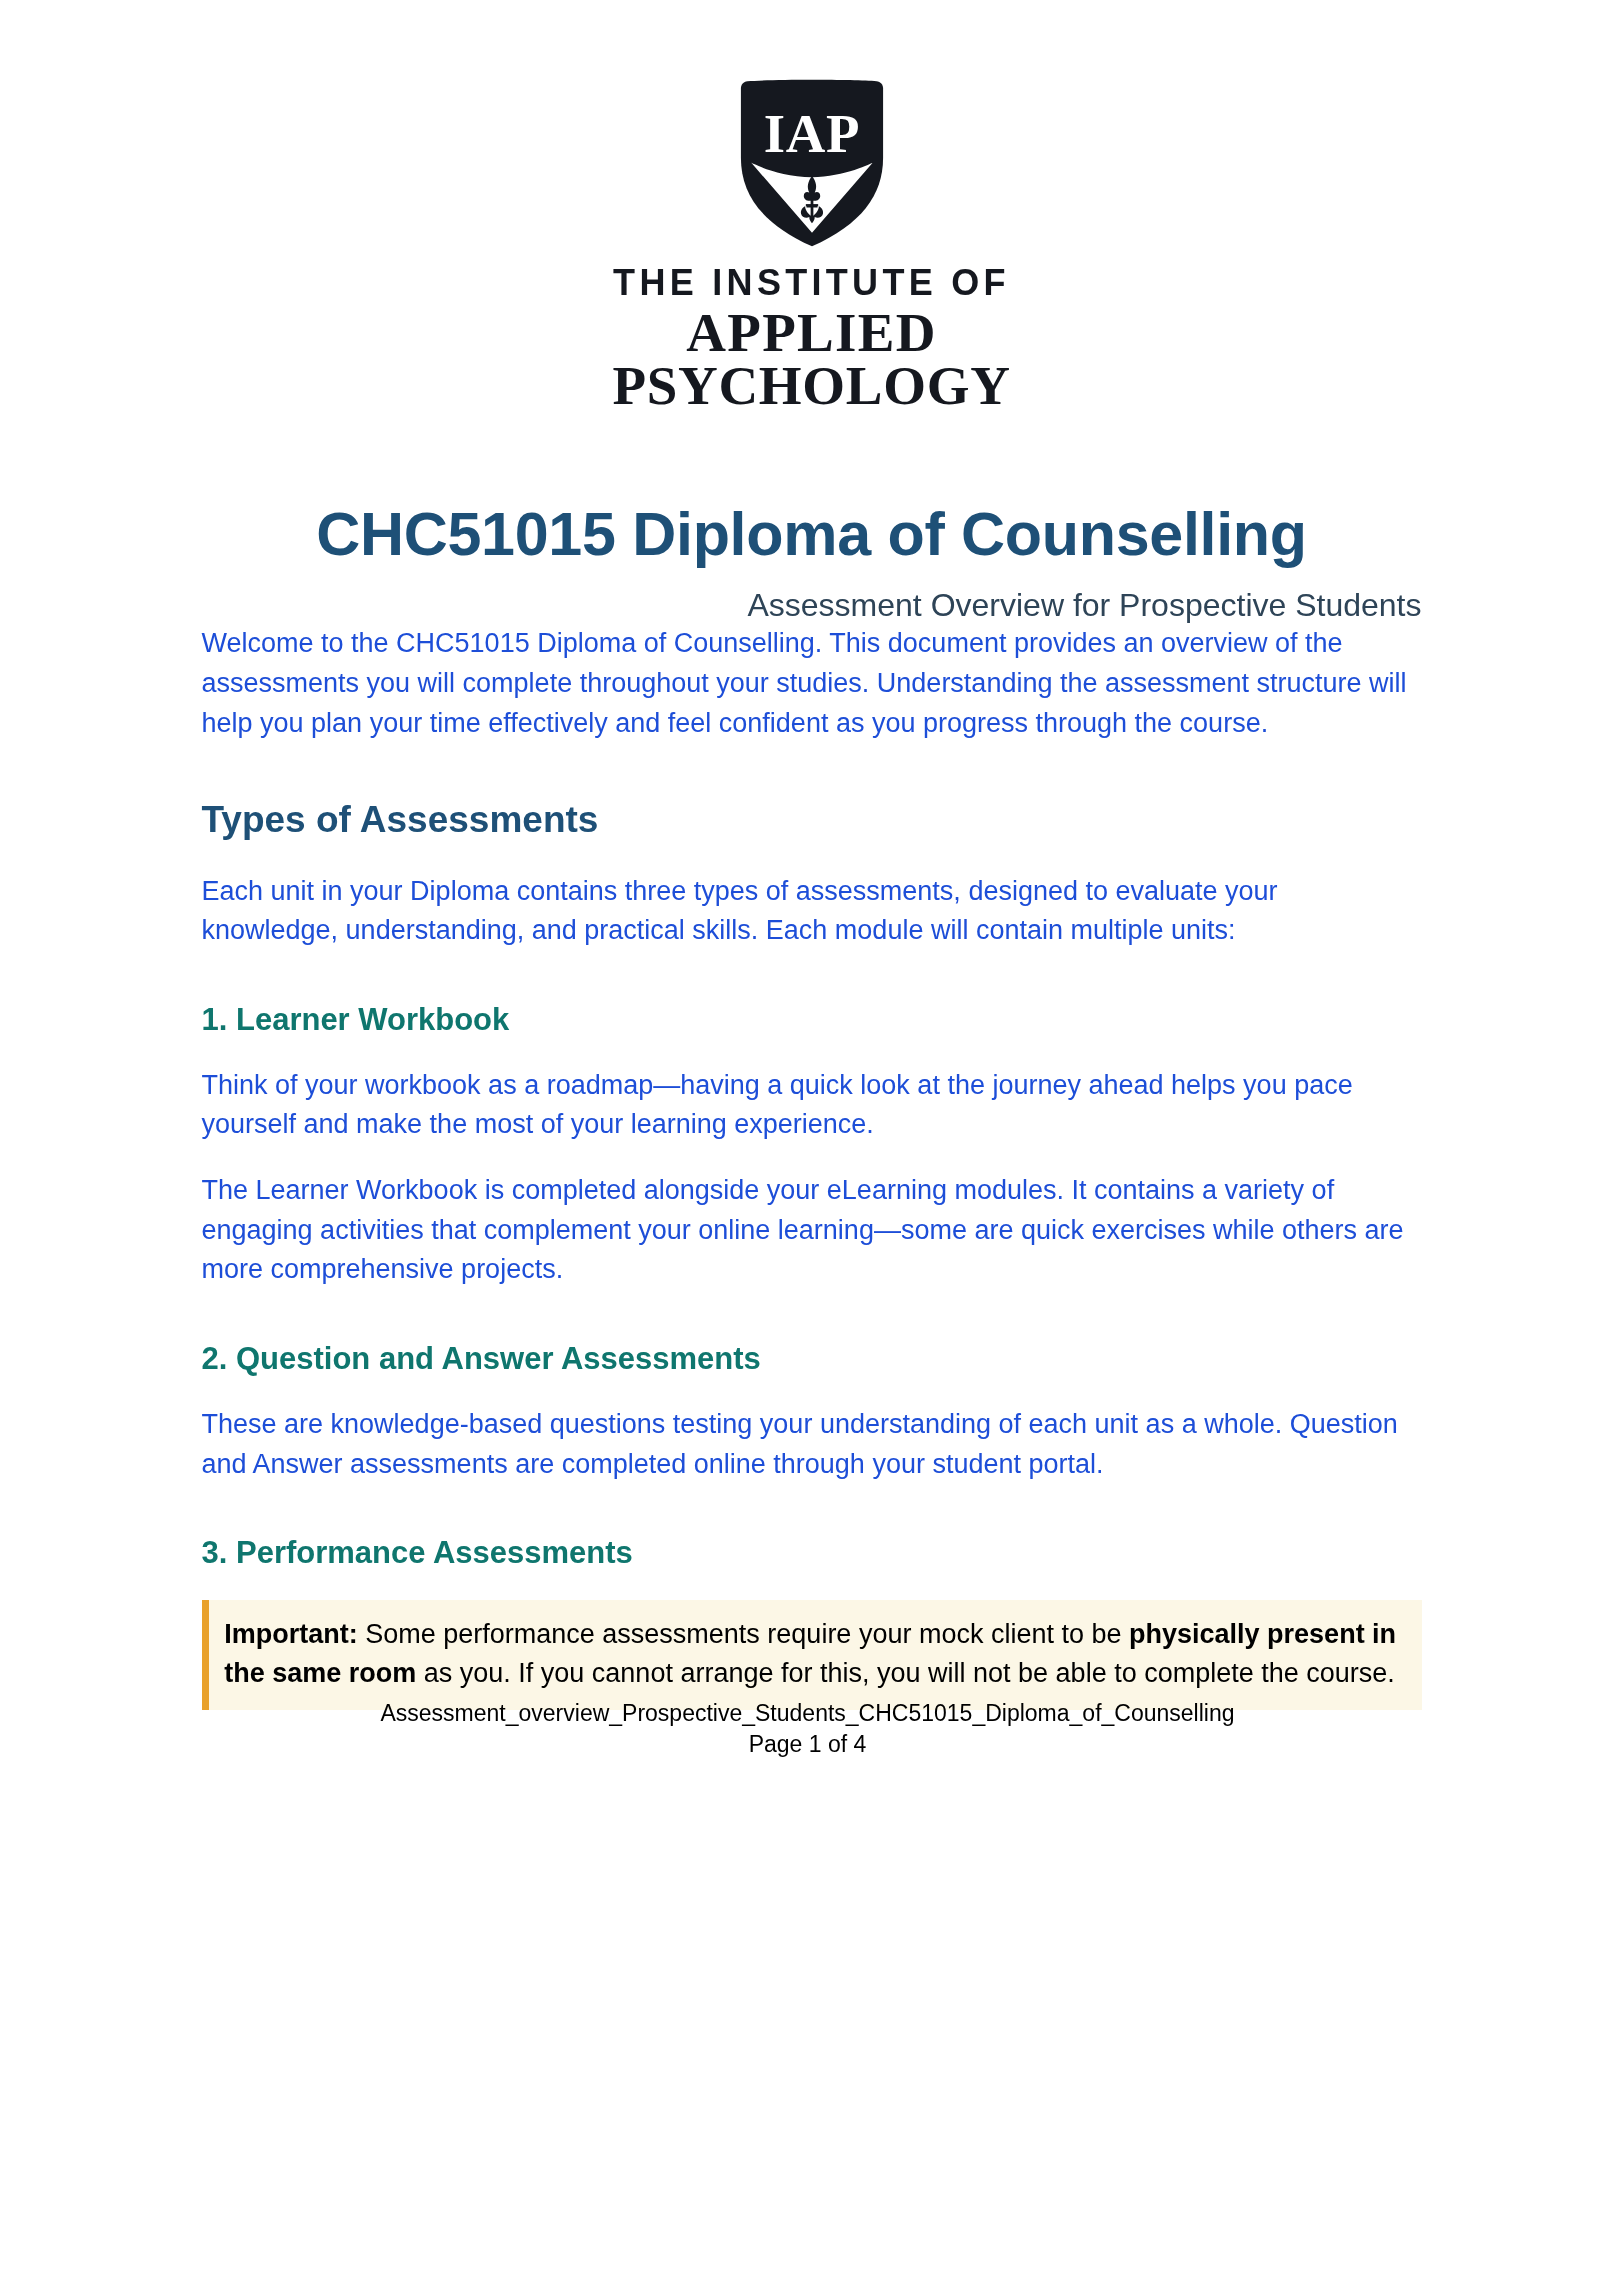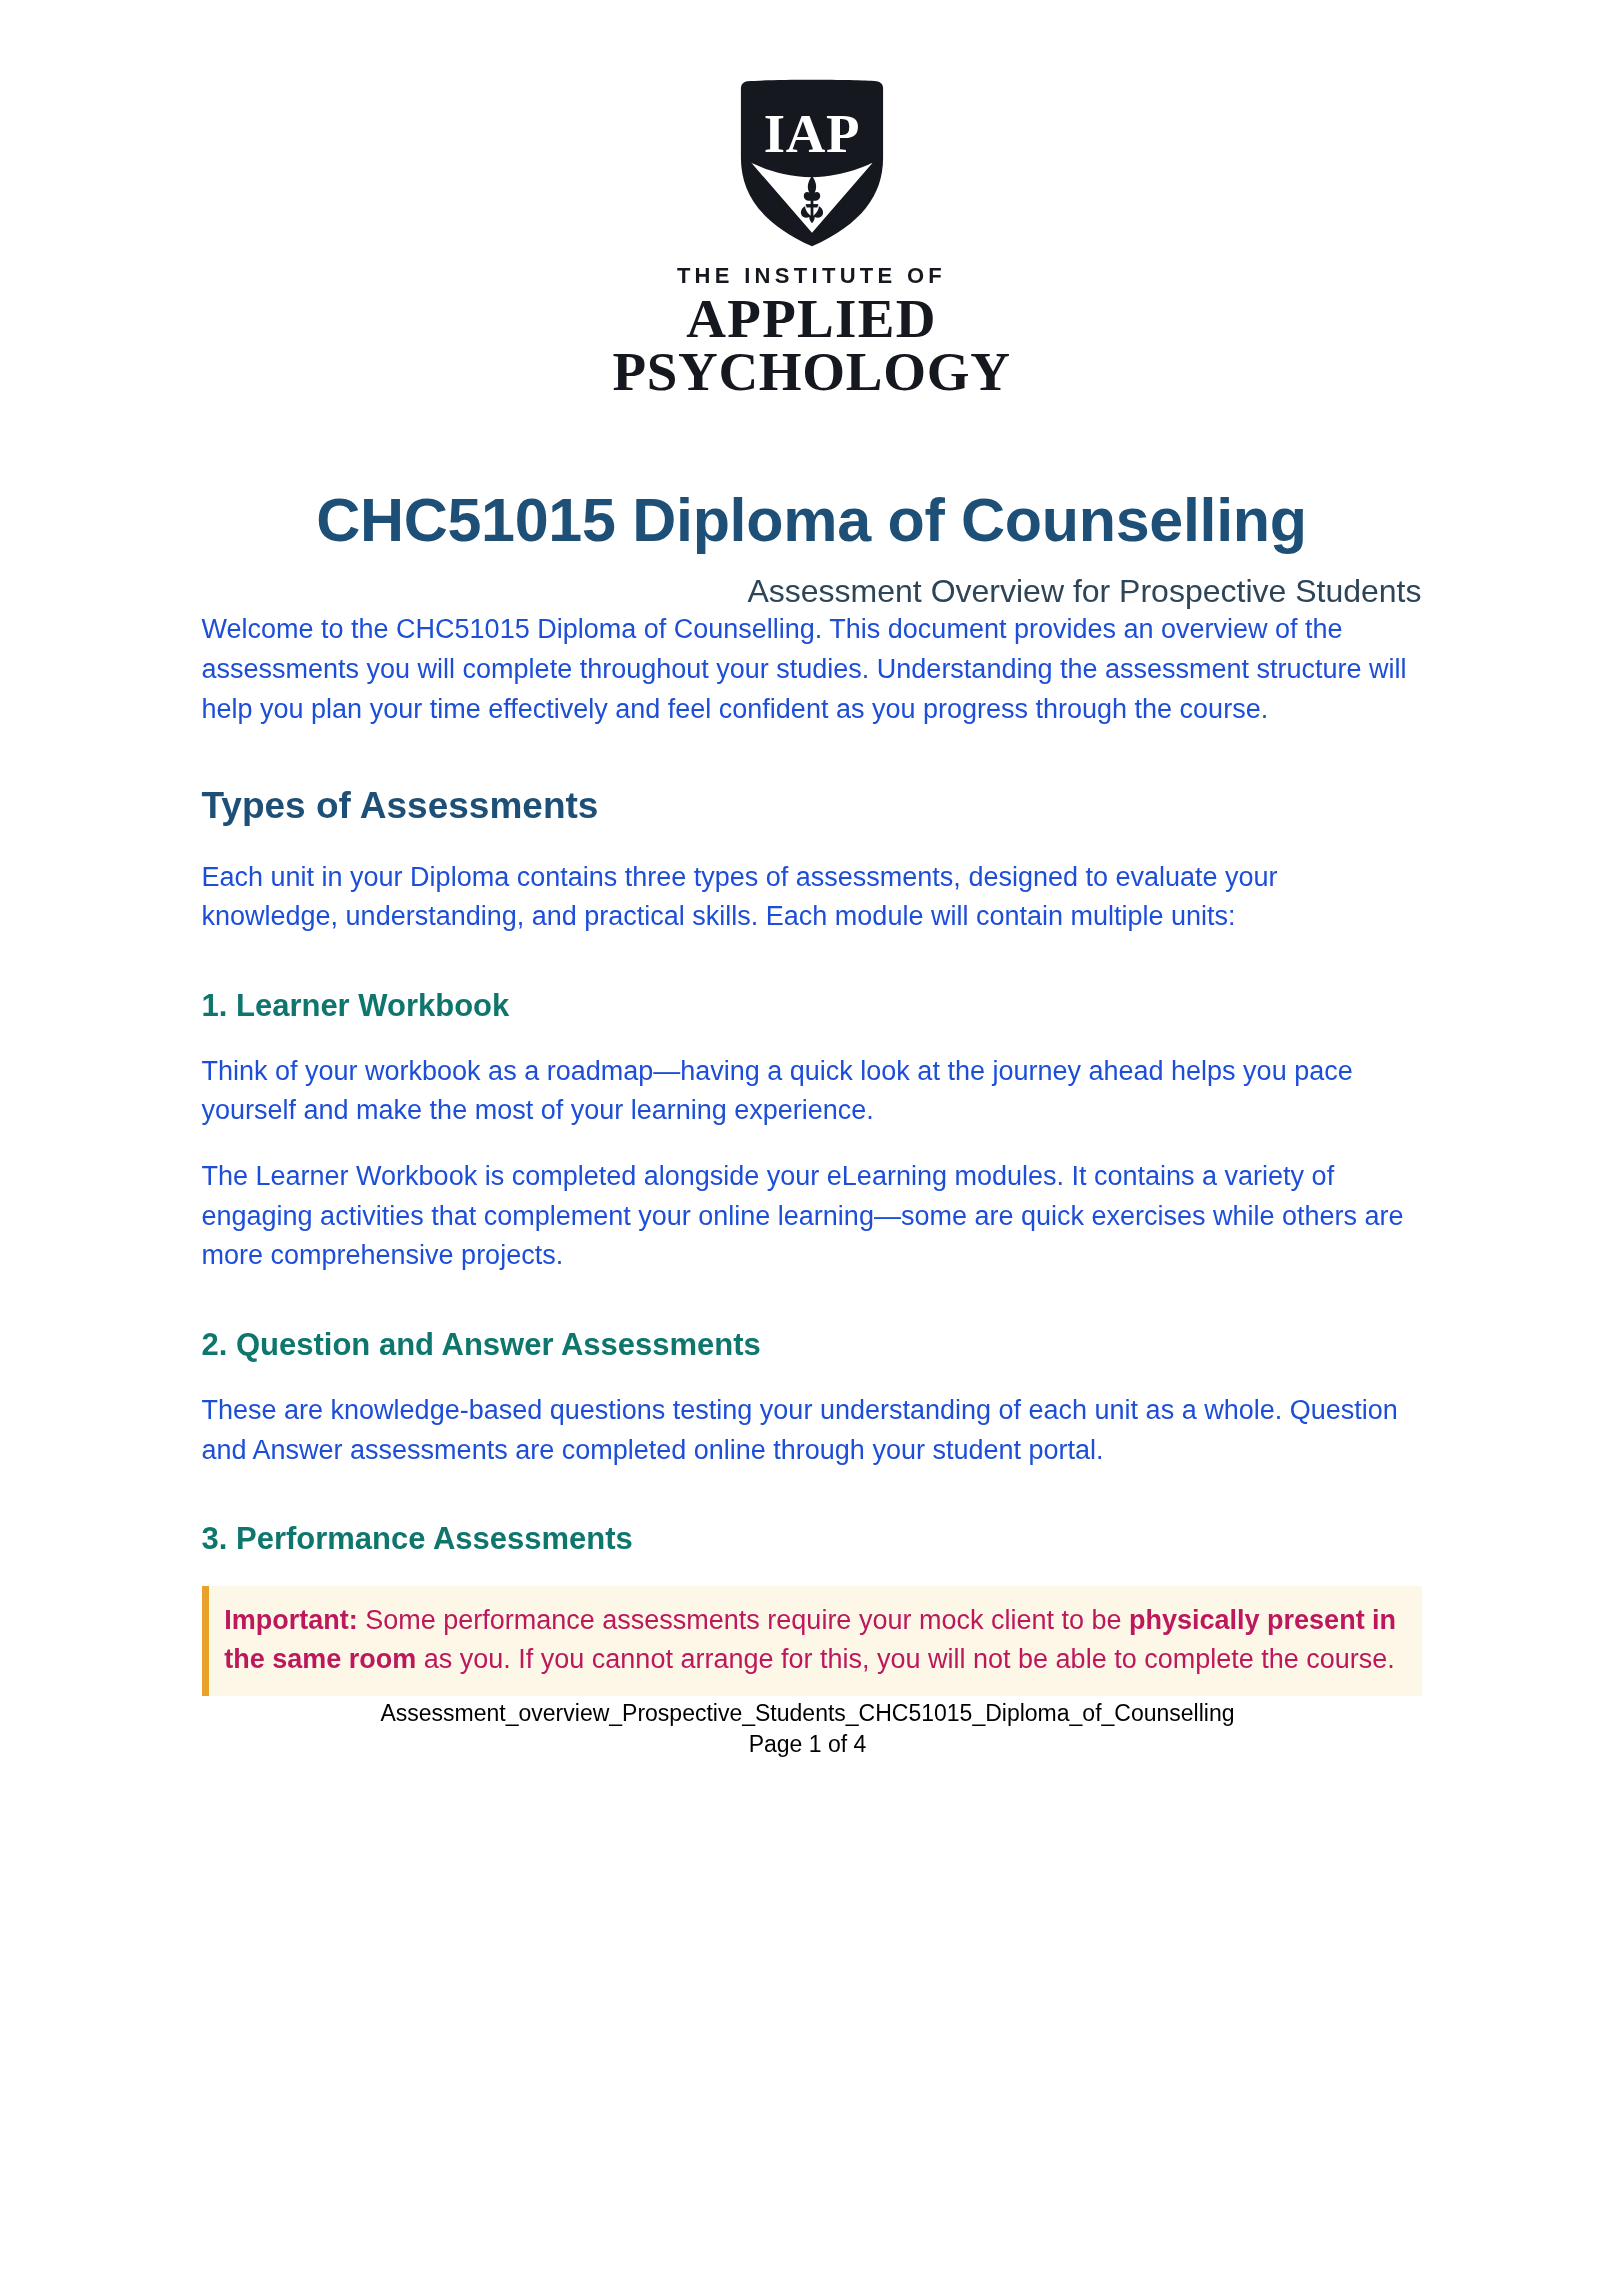--- a/index.html
+++ b/index.html
@@ -40,21 +40,21 @@
   .logo-wordmark {
     margin-top: 17px;
     display: flex;
     flex-direction: column;
     align-items: center;
     color: #15181f;
   }
   .wm-institute {
     font-family: "Liberation Sans", sans-serif;
     font-weight: 700;
-    font-size: 22px;
+    font-size: 36px;
     letter-spacing: 4.3px;
     line-height: 1.0;
   }
   .wm-applied {
     font-family: "Liberation Serif", serif;
     font-weight: 700;
     font-size: 55px;
     letter-spacing: 1.3px;
     line-height: 1.02;
     margin-top: 3.9px;
@@ -128,21 +128,21 @@
     margin-top: 29px;
     background: #fcf7e6;
     border-left: 7.2px solid #e9a12a;
     padding: 14.4px 17px 15.7px 15.7px;
     box-sizing: border-box;
   }
   .callout p {
     margin: 0;
     font-size: 27px;
     line-height: 1.47;
-    color: #be185d;
+    color: #000000;
   }
   .callout b { font-weight: 700; }
 
   
   .footer {
     position: absolute;
     left: 0;
     right: 8px;
     bottom: 51px;
     text-align: center;

